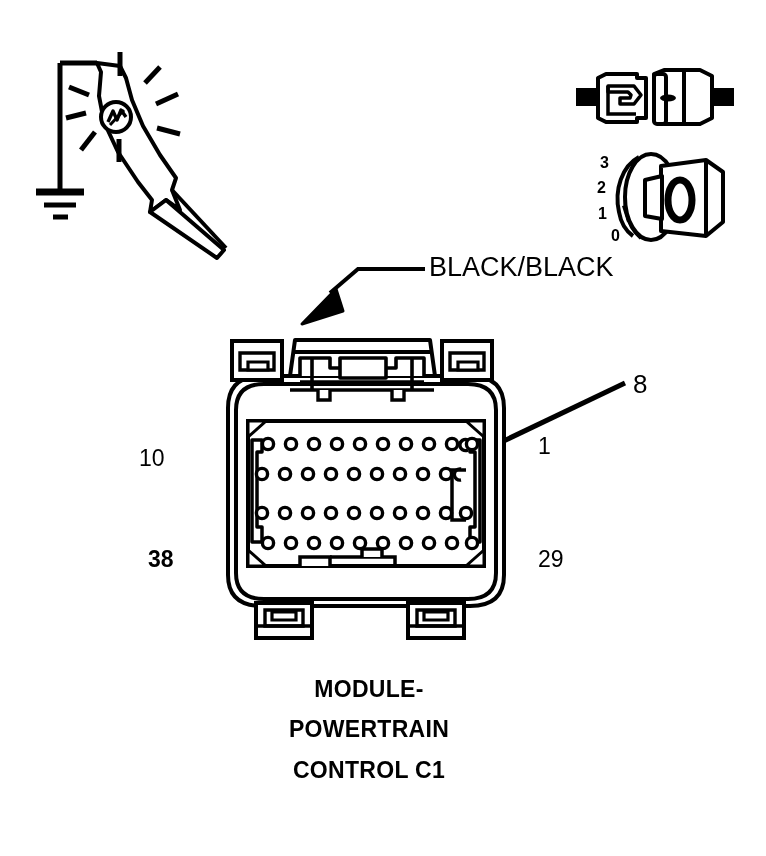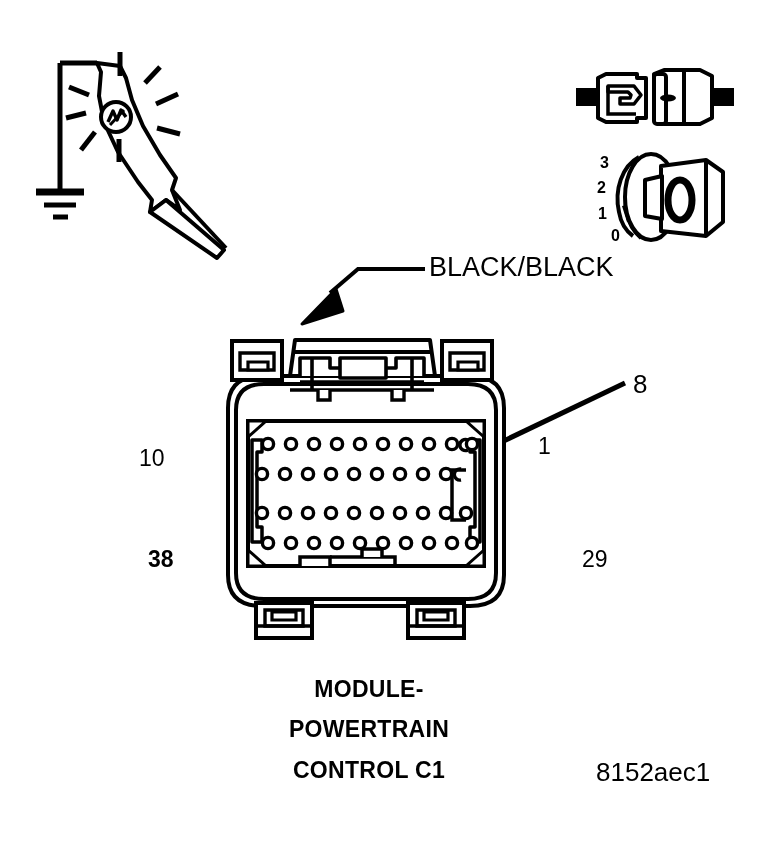--- a/index.html
+++ b/index.html
@@ -5,21 +5,21 @@
   html,body{margin:0;padding:0;background:#fff;}
   body{width:766px;height:856px;position:relative;overflow:hidden;
        font-family:"Liberation Sans", sans-serif;color:#000;}
   #stage{position:absolute;inset:0;width:766px;height:856px;}
   .txt{position:absolute;white-space:pre;line-height:1;}
   .lbl-wire{left:429px;top:254px;font-size:27px;font-weight:400;letter-spacing:0px;}
   .lbl-12{left:633px;top:371px;font-size:26px;font-weight:400;}
   .lbl-10{left:139px;top:435px;font-size:23px;font-weight:400;margin-top:12px;}
   .lbl-1{left:538px;top:435px;font-size:23px;font-weight:400;}
   .lbl-38{left:148px;top:548px;font-size:23px;font-weight:700;}
-  .lbl-29{left:538px;top:548px;font-size:23px;font-weight:400;margin-left:44px;}
+  .lbl-29{left:538px;top:548px;font-size:23px;font-weight:400;}
   .lbl-k3{left:600px;top:155px;font-size:16px;font-weight:700;}
   .lbl-k2{left:597px;top:180px;font-size:16px;font-weight:700;}
   .lbl-k1{left:598px;top:206px;font-size:16px;font-weight:700;}
   .lbl-k0{left:611px;top:228px;font-size:16px;font-weight:700;}
   .cap{position:absolute;text-align:center;font-size:23px;font-weight:700;
        letter-spacing:.3px;white-space:pre;}
   .cap1{left:0;top:676px;width:766px;}
   .cap2{left:0;top:716px;width:766px;}
   .cap3{left:0;top:757px;width:766px;}
   .refcode{position:absolute;left:596px;top:757px;font-size:26px;font-weight:400;white-space:pre;}
@@ -235,15 +235,14 @@
 
   <div class="txt lbl-k3">3</div>
   <div class="txt lbl-k2">2</div>
   <div class="txt lbl-k1">1</div>
   <div class="txt lbl-k0">0</div>
 
   <div class="cap cap1">MODULE-</div>
   <div class="cap cap2">POWERTRAIN</div>
   <div class="cap cap3">CONTROL C1</div>
 
-  <div class="refcode">8152aec1</div>
 
 </div>
 
 </body></html>

